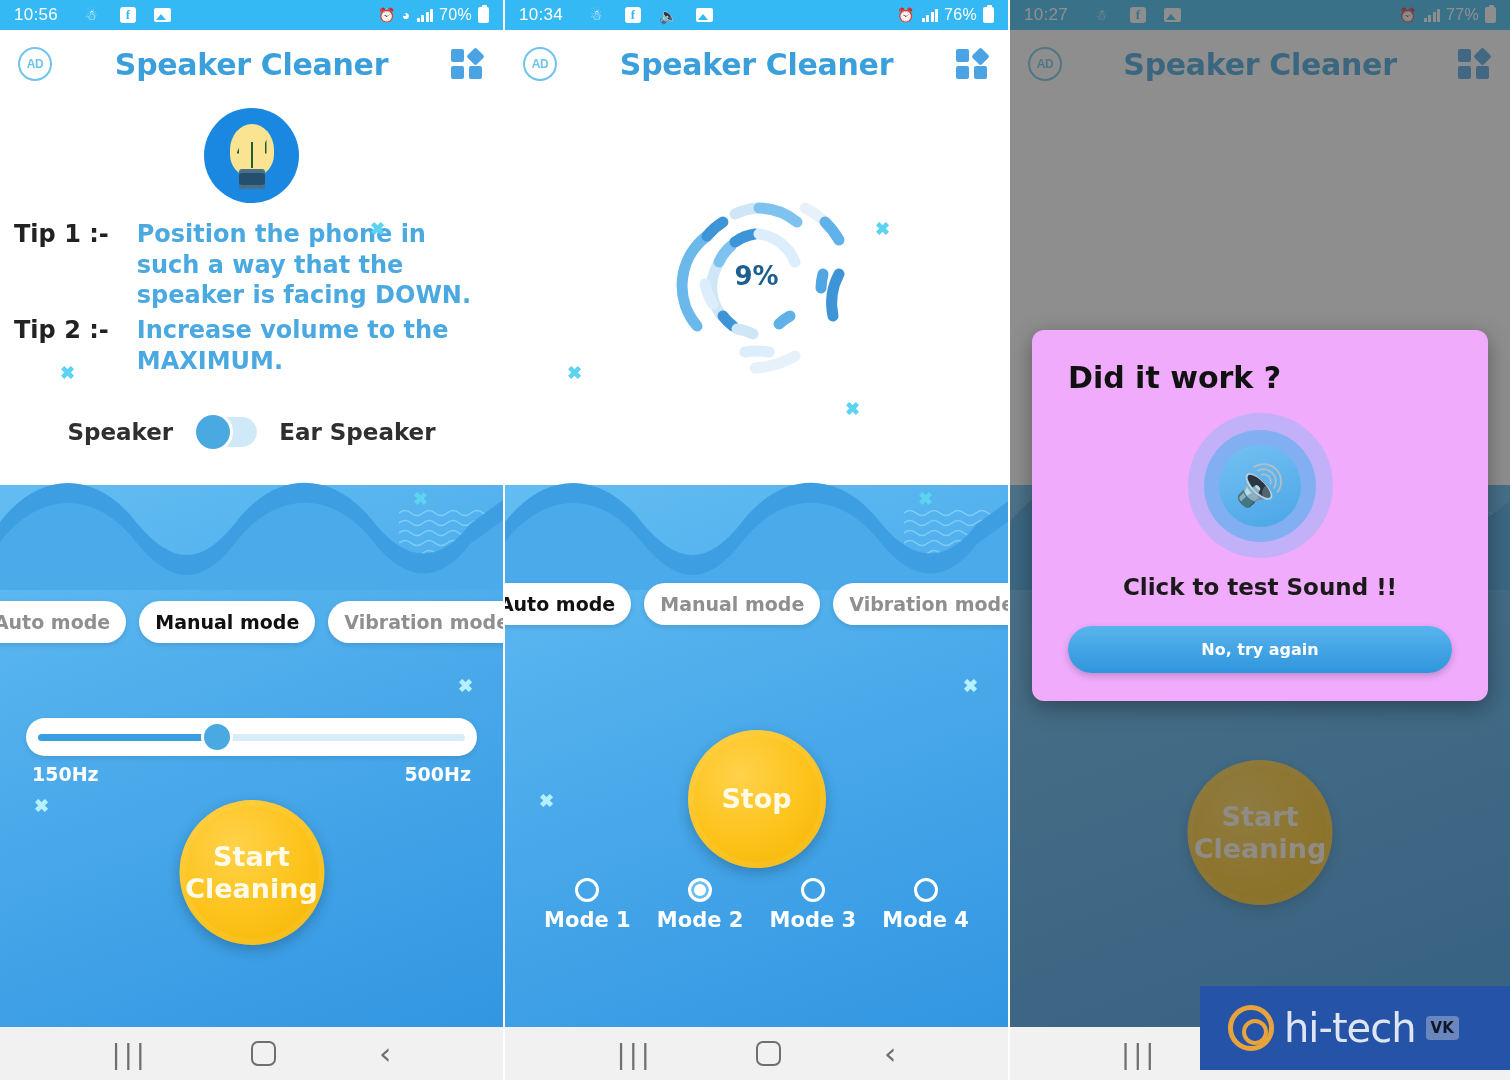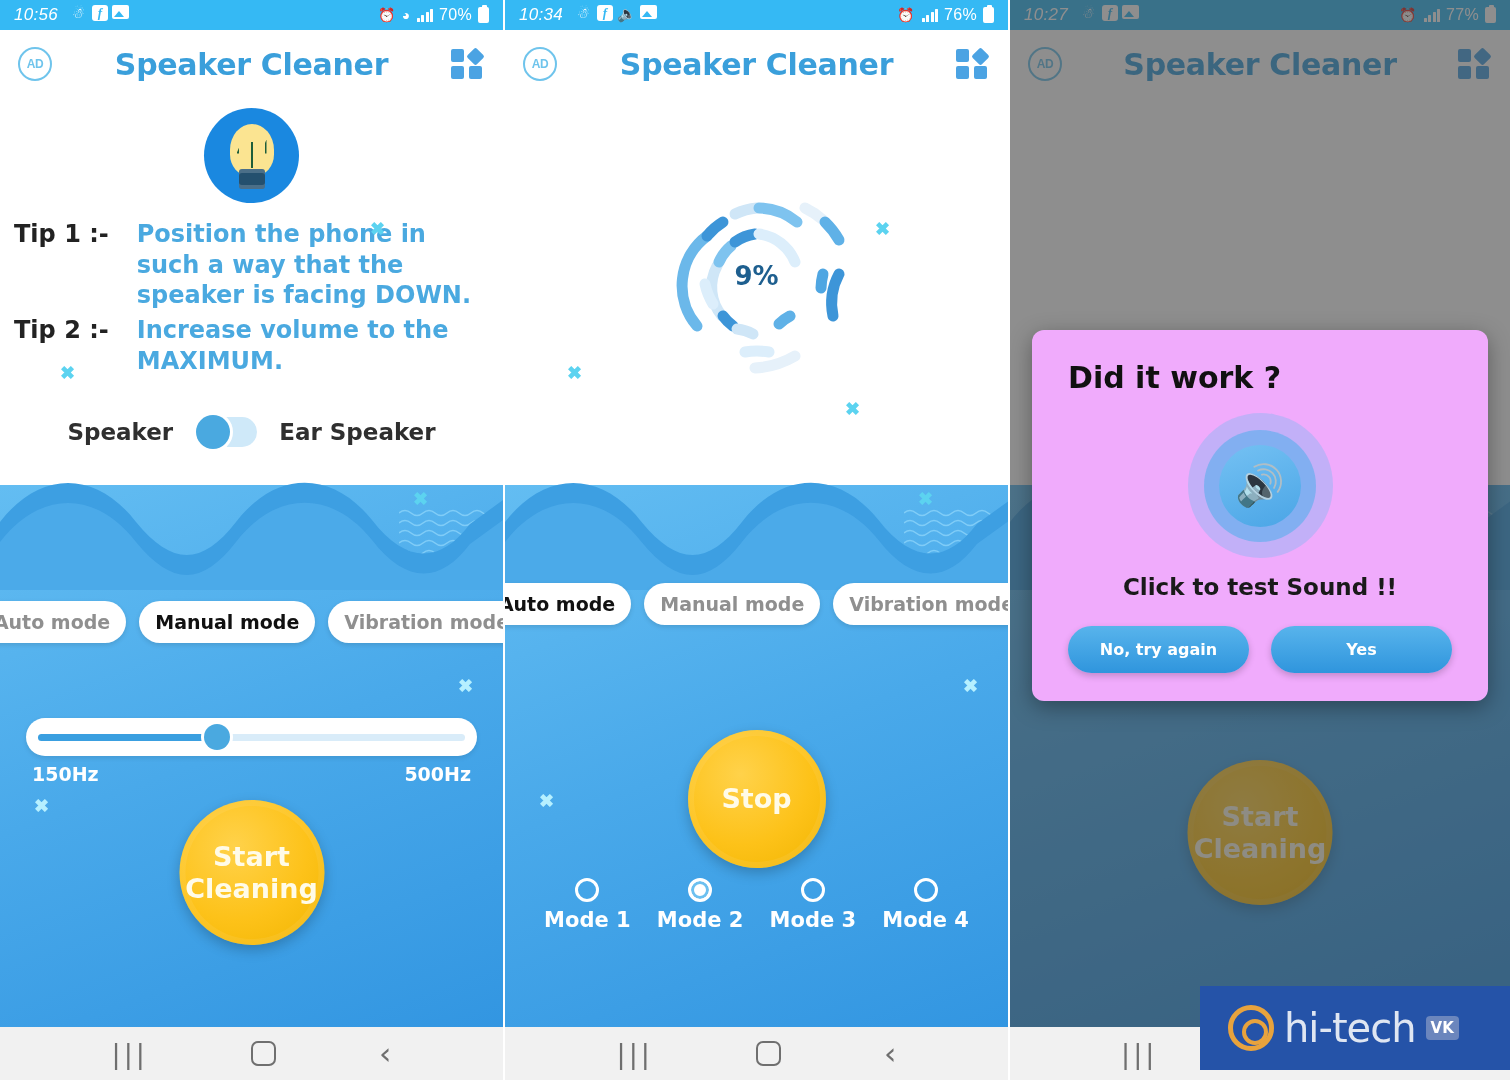--- a/index.html
+++ b/index.html
@@ -14,21 +14,21 @@
   .panel { position: relative; width: 503px; height: 1080px; overflow: hidden;
            background: #fff; flex: 0 0 auto; }
   .panel.p2 { width: 505px; }
   .panel.p3 { width: 502px; }
   .panel + .panel { border-left: 2px solid #ffffff; }
 
   
   .statusbar { height: 30px; background: #35b9f4; display: flex; align-items: center;
                padding: 0 14px; color: #fff; font-size: 17px; letter-spacing: .3px; }
   .sb-time { font-size: 17px; margin-right: 9px; font-weight: 400; }
-  .sb-left { display: flex; gap: 4px; font-style: italic; }
+  .sb-left { display: flex; align-items: center; gap: 18px; }
   .sb-right { margin-left: auto; display: flex; align-items: center; gap: 6px; font-size: 16px; }
   .sb-ico { width: 17px; height: 17px; display: inline-block; position: relative; }
   .ico-snap { font-size: 14px; line-height: 17px; }
   .ico-fb { width: 16px; height: 16px; background: #fff; border-radius: 3px; color: #35b9f4;
             font-weight: bold; font-size: 13px; text-align: center; line-height: 16px;
             font-family: "Liberation Serif", serif; }
   .ico-img { width: 17px; height: 14px; background: #fff; border-radius: 2px; position: relative; }
   .ico-img:after { content:""; position:absolute; left:2px; bottom:2px; width:0; height:0;
                    border-left:5px solid transparent; border-right:5px solid transparent;
                    border-bottom:6px solid #35b9f4; }
@@ -164,21 +164,21 @@
 
   
   .watermark { position:absolute; right: 0; bottom: 10px; width: 310px; height: 84px;
                background: #2553a8; display:flex; align-items:center; gap: 10px;
                padding-left: 28px; }
   .wm-at { width: 46px; height: 46px; border-radius:50%; border: 5px solid #e8a33d;
            position: relative; }
   .wm-at:after { content:""; position:absolute; left:9px; top:9px; width:18px; height:18px;
                  border:4px solid #e8a33d; border-radius:50%; }
   .wm-txt { color:#dfe6f2; font-size: 40px; font-family:"DejaVu Sans", sans-serif; letter-spacing:-1px;}
-  .wm-vk { background:#6b86bd; color:#ffffff; font-size:15px; font-weight:bold; padding: 3px 5px;
+  .wm-vk { background:#6b86bd; color:#0f172a; font-size:15px; font-weight:bold; padding: 3px 5px;
            border-radius:4px; font-family:"DejaVu Sans", sans-serif;}
 
   .sparkle { position:absolute; color:#5cd3f0; font-size:18px; font-weight:bold; }
   .sparkle.w { color:#b6f0ff; }
 </style>
 </head>
 <body>
 
 <div class="stage">
 
@@ -485,21 +485,20 @@
       <div class="spk-wrap">
         <div class="spk">
           <div class="spk2">
             <div class="spk3">🔊</div>
           </div>
         </div>
       </div>
       <div class="dlg-sub">Click to test Sound !!</div>
       <div class="dlg-btns">
         <div class="dlg-btn">No, try again</div>
-        <div class="dlg-btn">Yes</div>
       </div>
     </div>
 
     <div class="navbar">
       <span class="nav-ic nav-recents">|||</span>
       <span class="nav-home"></span>
       <span class="nav-ic nav-back">‹</span>
     </div>
 
     <div class="watermark">

